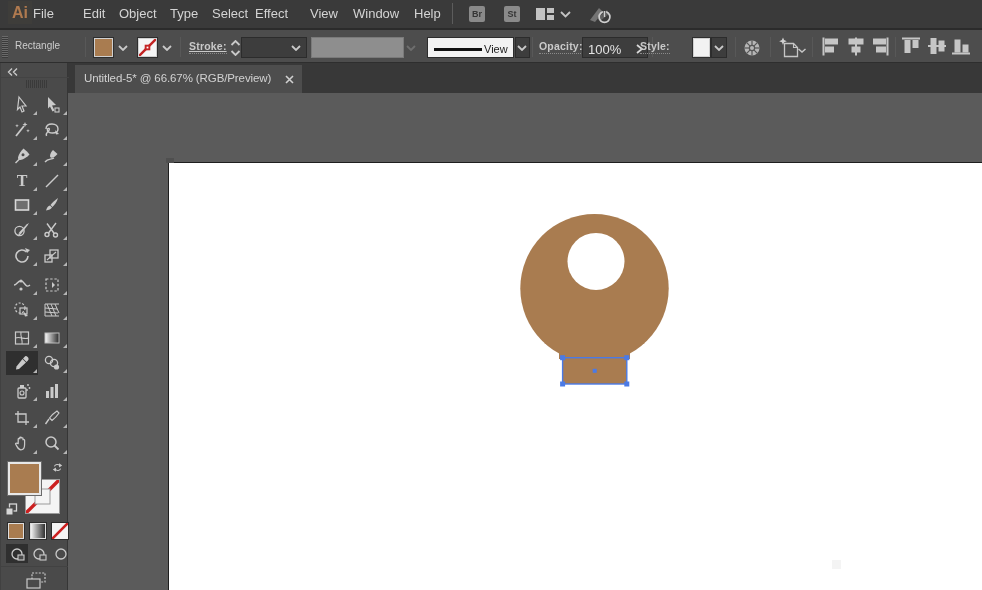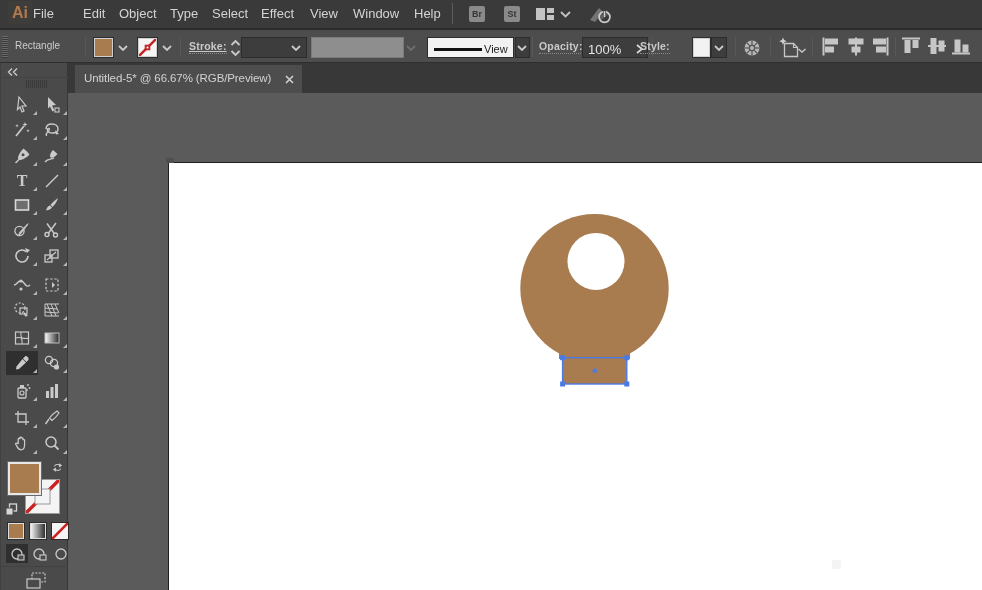--- a/index.html
+++ b/index.html
@@ -35,21 +35,21 @@
 <body>
 <div id="app">
 
 <div id="menubar">
   <div id="ailogo">Ai</div>
   <div class="menuitem" style="left:33px;">File</div>
   <div class="menuitem" style="left:83px;">Edit</div>
   <div class="menuitem" style="left:119px;">Object</div>
   <div class="menuitem" style="left:170px;">Type</div>
   <div class="menuitem" style="left:212px;">Select</div>
-  <div class="menuitem" style="left:261px;">Effect</div>
+  <div class="menuitem" style="left:255px;">Effect</div>
   <div class="menuitem" style="left:310px;">View</div>
   <div class="menuitem" style="left:353px;">Window</div>
   <div class="menuitem" style="left:414px;">Help</div>
   <div id="msep"></div>
   <div class="badge" style="left:469px;">Br</div>
   <div class="badge" style="left:504px;">St</div>
 
   <svg class="abs" style="left:536px; top:7px;" width="18" height="15" viewBox="0 0 18 15">
     <rect x="0" y="1" width="9" height="12" fill="#c3c3c3"></rect>
     <rect x="11" y="1" width="7" height="5" fill="#c3c3c3"></rect>

